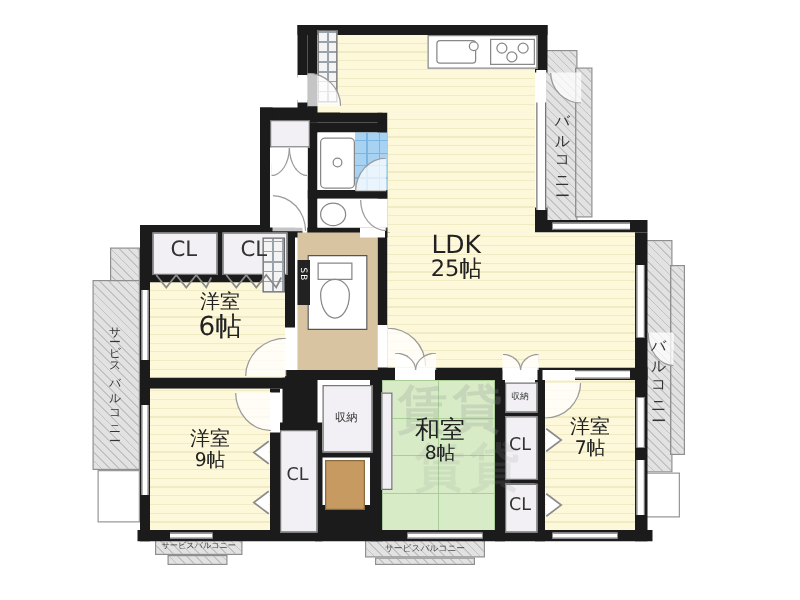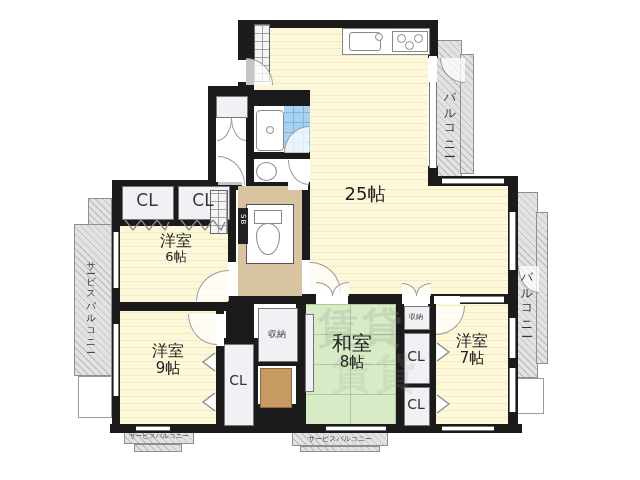--- a/index.html
+++ b/index.html
@@ -190,25 +190,26 @@
       <path d="M1 1 L13 10 L1 19" fill="#fff" stroke="#8a8a8a" stroke-width="1.3"></path>
     </svg>
   <svg style="left:436px;top:394px;" width="14" height="20" viewBox="0 0 14 20">
       <path d="M1 1 L13 10 L1 19" fill="#fff" stroke="#8a8a8a" stroke-width="1.3"></path>
     </svg>
 
   <div class="wm" style="left:318px;top:300px;font-size:40px;font-weight:bold;color:rgba(150,150,150,0.26);letter-spacing:4px;">賃貸</div>
   <div class="wm" style="left:332px;top:346px;font-size:40px;font-weight:bold;color:rgba(150,150,150,0.16);letter-spacing:4px;">賃貸</div>
 
   <div class="rl" style="left:322px;top:184px;width:86px;">
+    <div style="font-size:20px;">LDK</div>
     <div style="font-size:18px;">25帖</div>
   </div>
   <div class="rl" style="left:146px;top:232px;width:60px;">
     <div style="font-size:16px;">洋室</div>
-    <div style="font-size:13px;">6帖</div>
+    <div style="font-size:21px;">6帖</div>
   </div>
   <div class="rl" style="left:138px;top:342px;width:60px;">
     <div style="font-size:16px;">洋室</div>
     <div style="font-size:15px;">9帖</div>
   </div>
   <div class="rl" style="left:320px;top:332px;width:64px;">
     <div style="font-size:20px;">和室</div>
     <div style="font-size:15px;">8帖</div>
   </div>
   <div class="rl" style="left:442px;top:332px;width:60px;">

